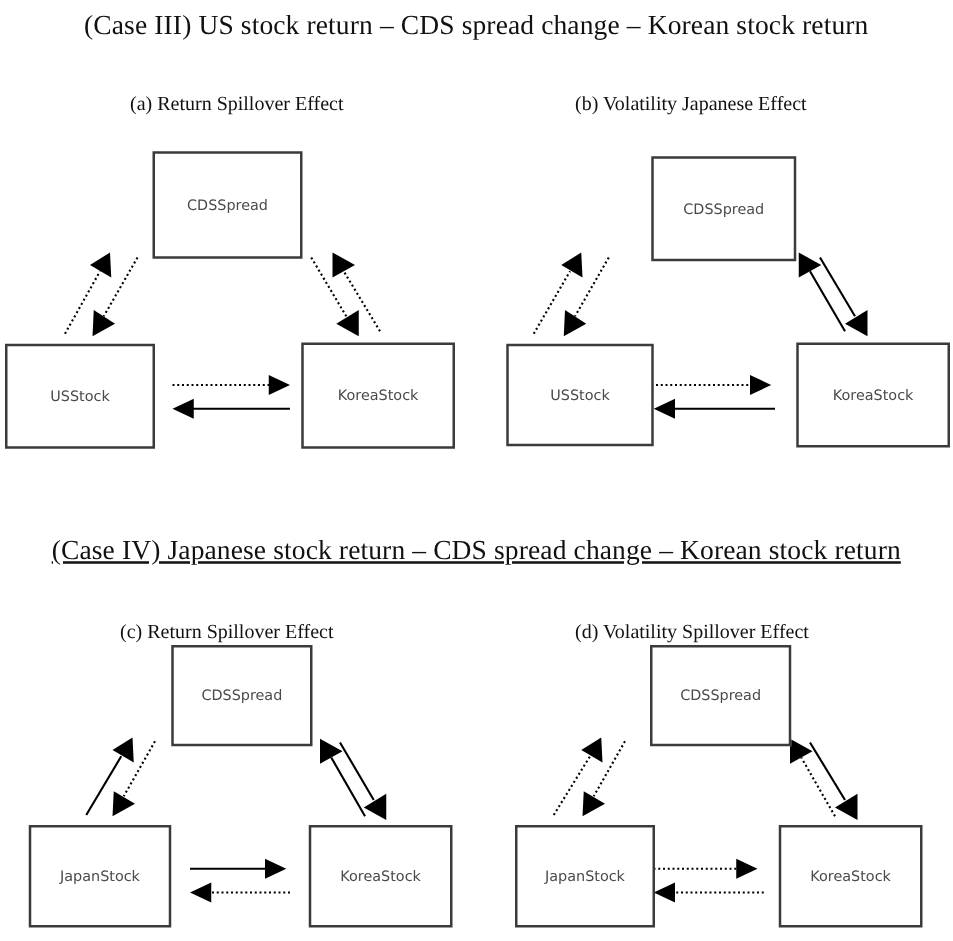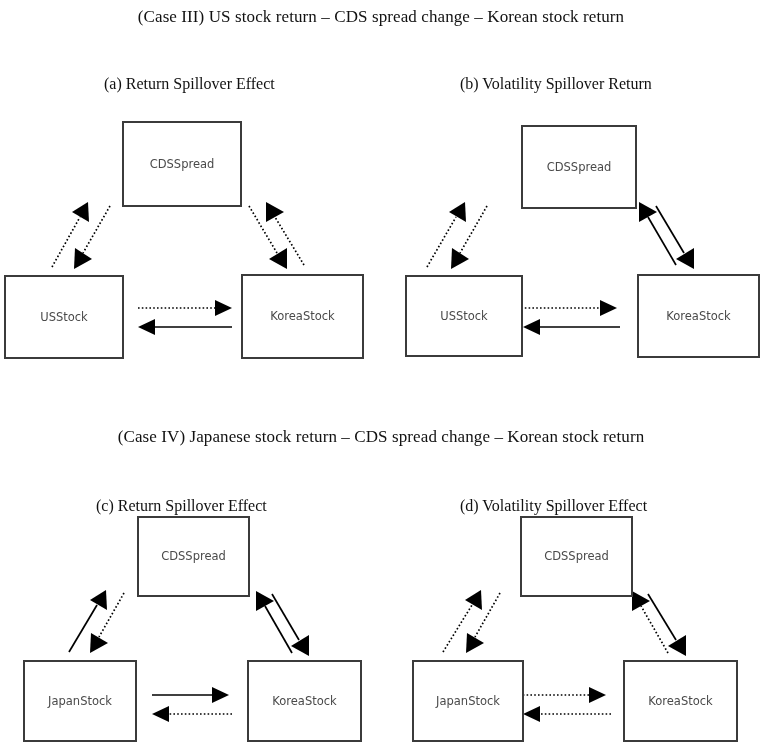--- a/index.html
+++ b/index.html
@@ -3,21 +3,21 @@
 <meta charset="utf-8">
 <style>
   html,body{margin:0;padding:0;background:#ffffff;}
   body{
     width:762px;height:753px;position:relative;overflow:hidden;
     font-family:"Liberation Serif", serif;color:#000;
   }
   .case-title{
     position:absolute;left:0;width:762px;text-align:center;
     font-family:"Liberation Serif", serif;
-    font-size:17px;letter-spacing:0.1px;color:#111;white-space:nowrap;
+    font-size:22px;letter-spacing:0.1px;color:#111;white-space:nowrap;
   }
   .panel-label{
     position:absolute;font-family:"Liberation Serif", serif;
     font-size:16px;color:#111;white-space:nowrap;margin-top:16px;
   }
   .panel{position:absolute;}
   .node{
     position:absolute;border:2px solid #3b3b3b;background:#fff;
     display:flex;align-items:center;justify-content:center;
     font-family:"DejaVu Sans", sans-serif;font-size:11.5px;color:#4a4a4a;
@@ -29,21 +29,21 @@
   .tri{fill:#000;}
   .ln-solid{stroke:#000;stroke-width:1.7;fill:none;}
   .ln-dot{stroke:#000;stroke-width:1.7;fill:none;stroke-dasharray:1.6 2.2;stroke-linecap:butt;}
 </style>
 </head>
 <body>
 
 <div class="case-title" style="top:7px;">(Case III) US stock return – CDS spread change – Korean stock return</div>
 
 <div class="panel-label" style="left:104px;top:59px;">(a) Return Spillover Effect</div>
-<div class="panel-label" style="left:460px;top:59px;">(b) Volatility Spillover Return</div>
+<div class="panel-label" style="left:460px;top:59px;">(b) Volatility Japanese Effect</div>
 
 <div class="panel" id="panel-a" style="left:0px;top:100px;width:380px;height:270px;">
 
   <svg class="edge-layer" width="380" height="270">
 
     <g>
       <line class="ln-dot" x1="52" y1="167" x2="80" y2="117"></line>
       <polygon class="tri" points="88,102 89,122 72,112"></polygon>
     </g>
     <g>
@@ -120,21 +120,21 @@
   <div class="node" style="left:25px;top:175px;width:118px;height:82px;">
     <span class="ln">US</span>
     <span class="ln">Stock</span>
   </div>
   <div class="node" style="left:257px;top:174px;width:123px;height:84px;">
     <span class="ln">Korea</span>
     <span class="ln">Stock</span>
   </div>
 </div>
 
-<div class="case-title" style="top:427px;">(Case IV) Japanese stock return – CDS spread change – Korean stock return</div>
+<div class="case-title" style="top:427px;text-decoration:underline;">(Case IV) Japanese stock return – CDS spread change – Korean stock return</div>
 
 <div class="panel-label" style="left:96px;top:481px;">(c) Return Spillover Effect</div>
 <div class="panel-label" style="left:460px;top:481px;">(d) Volatility Spillover Effect</div>
 
 <div class="panel" id="panel-c" style="left:0px;top:505px;width:380px;height:248px;">
 
   <svg class="edge-layer" width="380" height="248">
     <g>
       <line class="ln-solid" x1="69" y1="147" x2="97" y2="100"></line>
       <polygon class="tri" points="106,85 107,105 90,95"></polygon>

